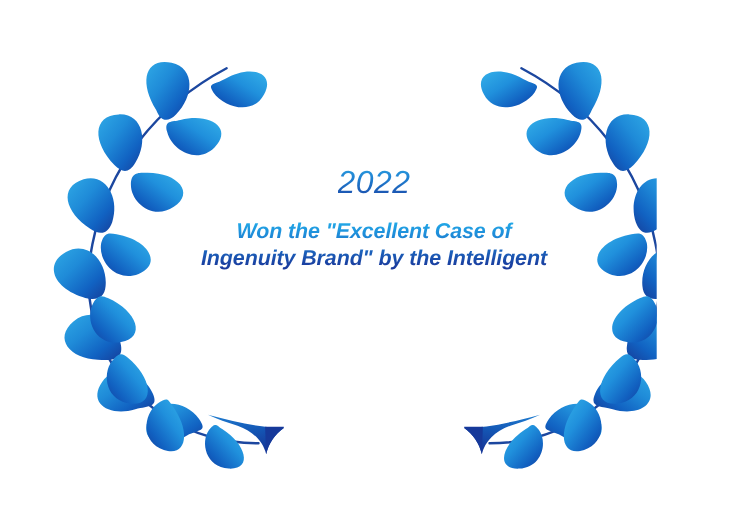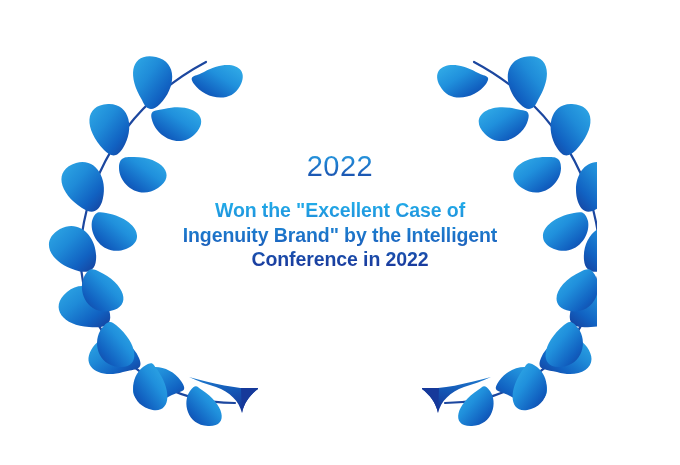--- a/index.html
+++ b/index.html
@@ -11,20 +11,21 @@
   body {
     font-family: "Liberation Sans", sans-serif;
     -webkit-font-smoothing: antialiased;
   }
   #badge {
     position: relative;
     width: 597px;
     height: 465px;
     background: #ffffff;
     overflow: hidden;
+    font-style: italic;
   }
   #wreath-svg {
     position: absolute;
     left: 0;
     top: 0;
     width: 680px;
     height: 465px;
     display: block;
   }
   .text-stack {
@@ -130,17 +131,16 @@
     <g transform="translate(688,0) scale(-1,1)">
       <use href="#branch" xlink:href="#branch"></use>
     </g>
   </svg>
 
   <div class="text-stack">
     <div class="year">2022</div>
     <div class="caption">
       <span class="caption-line">Won the "Excellent Case of</span>
       <span class="caption-line">Ingenuity Brand" by the Intelligent</span>
-      <span class="caption-line">Conference in 2022</span>
     </div>
   </div>
 
 </div>
 
 </body></html>

